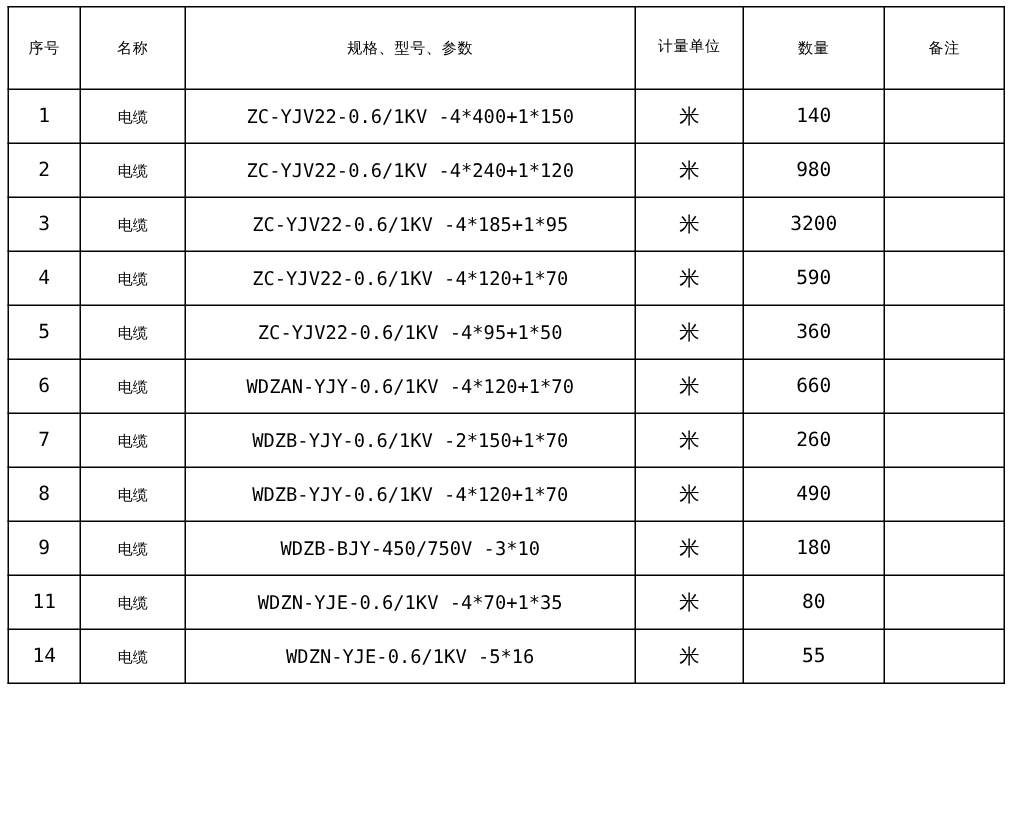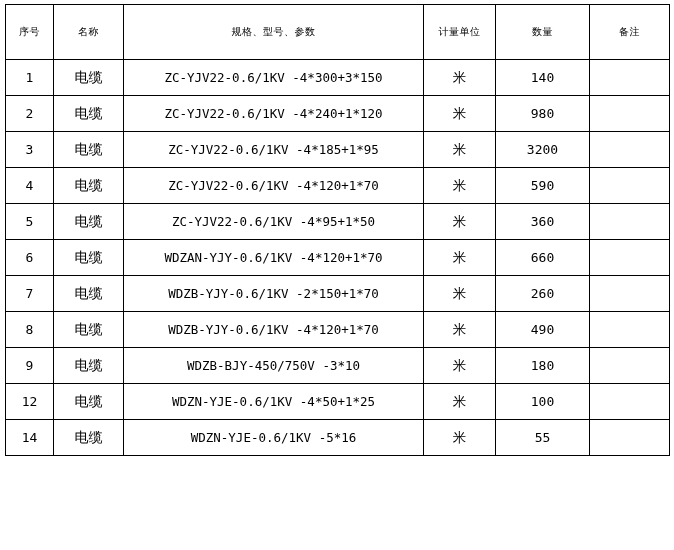--- a/index.html
+++ b/index.html
@@ -56,21 +56,21 @@
   td.cell-no, td.cell-unit, td.cell-qty {
     font-family: "DejaVu Sans Mono", monospace;
     font-size: 13px;
   }
   td.cell-unit {
     font-family: "DejaVu Sans", sans-serif;
     font-size: 13.5px;
   }
   td.cell-name {
     font-family: Liberation Sans, sans-serif;
-    font-size: 14px;
+    font-size: 10px;
   }
   td.cell-spec {
     font-family: "DejaVu Sans Mono", monospace;
     font-size: 12.5px;
     letter-spacing: 0px;
     white-space: nowrap;
   }
   td.cell-remark { }
 </style>
 </head>
@@ -93,21 +93,21 @@
         <td>规格、型号、参数</td>
         <td class="narrow-head">计量单位</td>
         <td>数量</td>
         <td>备注</td>
       </tr>
     </thead>
     <tbody>
       <tr>
         <td class="cell-no">1</td>
         <td class="cell-name">电缆</td>
-        <td class="cell-spec">ZC-YJV22-0.6/1KV -4*300+3*150</td>
+        <td class="cell-spec">ZC-YJV22-0.6/1KV -4*400+1*150</td>
         <td class="cell-unit">米</td>
         <td class="cell-qty">140</td>
         <td class="cell-remark"></td>
       </tr>
       <tr>
         <td class="cell-no">2</td>
         <td class="cell-name">电缆</td>
         <td class="cell-spec">ZC-YJV22-0.6/1KV -4*240+1*120</td>
         <td class="cell-unit">米</td>
         <td class="cell-qty">980</td>
@@ -163,25 +163,25 @@
       </tr>
       <tr>
         <td class="cell-no">9</td>
         <td class="cell-name">电缆</td>
         <td class="cell-spec">WDZB-BJY-450/750V -3*10</td>
         <td class="cell-unit">米</td>
         <td class="cell-qty">180</td>
         <td class="cell-remark"></td>
       </tr>
       <tr>
-        <td class="cell-no">12</td>
+        <td class="cell-no">11</td>
         <td class="cell-name">电缆</td>
-        <td class="cell-spec">WDZN-YJE-0.6/1KV -4*50+1*25</td>
+        <td class="cell-spec">WDZN-YJE-0.6/1KV -4*70+1*35</td>
         <td class="cell-unit">米</td>
-        <td class="cell-qty">100</td>
+        <td class="cell-qty">80</td>
         <td class="cell-remark"></td>
       </tr>
       <tr>
         <td class="cell-no">14</td>
         <td class="cell-name">电缆</td>
         <td class="cell-spec">WDZN-YJE-0.6/1KV -5*16</td>
         <td class="cell-unit">米</td>
         <td class="cell-qty">55</td>
         <td class="cell-remark"></td>
       </tr>

